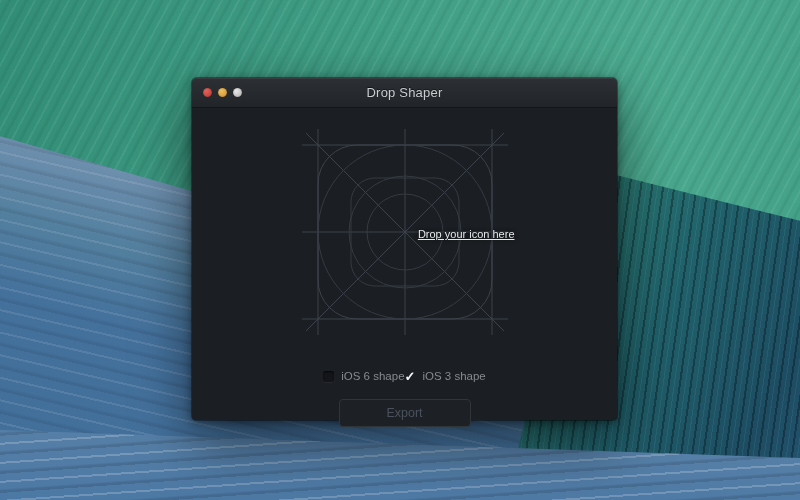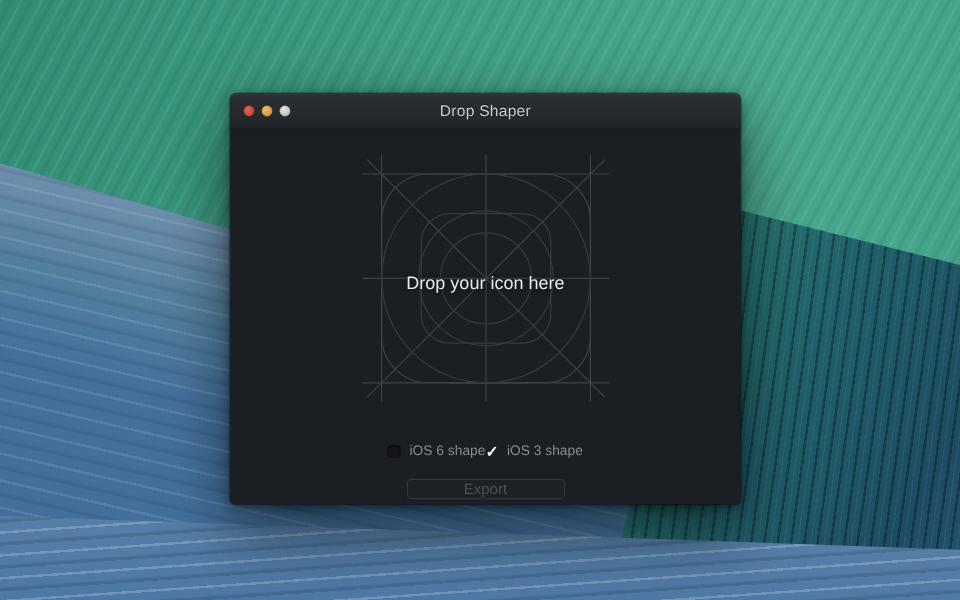--- a/index.html
+++ b/index.html
@@ -34,33 +34,33 @@
   .light.min{background:radial-gradient(circle at 35% 30%, #ecc064, #d89e3e 70%);box-shadow:inset 0 0 1px rgba(0,0,0,.5);}
   .light.zoomb{background:radial-gradient(circle at 35% 30%, #e8e8e8, #c2c2c2 70%);box-shadow:inset 0 0 1px rgba(0,0,0,.5);}
   .title{position:absolute;left:0;right:0;top:0;height:29px;line-height:29px;text-align:center;
     font-size:13px;color:#c9cdd0;letter-spacing:.2px;text-shadow:0 -1px 0 rgba(0,0,0,.5);}
 
   .content{position:relative;height:312px;}
 
   
   .dropzone{position:absolute;left:50%;top:14px;width:220px;height:220px;margin-left:-110px;cursor:default;}
   .dropzone svg{display:block;}
-  .drop-label{position:absolute;left:0;right:0;top:106px;text-align:center;
-    font-size:15px;color:#e6e9ec;text-shadow:0 0 4px rgba(23,25,28,.9),0 0 2px rgba(23,25,28,.9);}
+  .drop-label{position:absolute;left:0;right:0;top:106px;text-align:right;
+    font-size:11px;color:#e6e9ec;text-shadow:0 0 4px rgba(23,25,28,.9),0 0 2px rgba(23,25,28,.9);text-decoration:underline;}
 
   
   .options{position:absolute;left:0;right:0;top:262px;display:flex;justify-content:center;align-items:center;}
   .option{display:flex;align-items:center;gap:7px;cursor:pointer;}
   .cbox{width:11px;height:11px;border-radius:3px;background:#131518;
     box-shadow:inset 0 1px 2px rgba(0,0,0,.65), 0 1px 0 rgba(255,255,255,.05);}
   .cmark{color:#f2f4f5;font-size:13px;font-weight:bold;line-height:11px;}
   .opt-label{font-size:11.5px;color:#868b91;}
 
   
-  .export-btn{position:absolute;left:50%;top:291px;width:132px;height:17px;margin-left:-66px;
+  .export-btn{position:absolute;left:50%;top:291px;width:132px;height:28px;margin-left:-66px;
     background:#1d2125;border:1px solid #303539;border-radius:4px;
     color:#49525c;font-size:12.5px;font-family:"Liberation Sans",sans-serif;
     display:flex;align-items:center;justify-content:center;cursor:pointer;box-sizing:border-box;}
 </style>
 </head>
 <body>
 
 <div id="stage">
 
   <div class="wp wp-green"></div>

